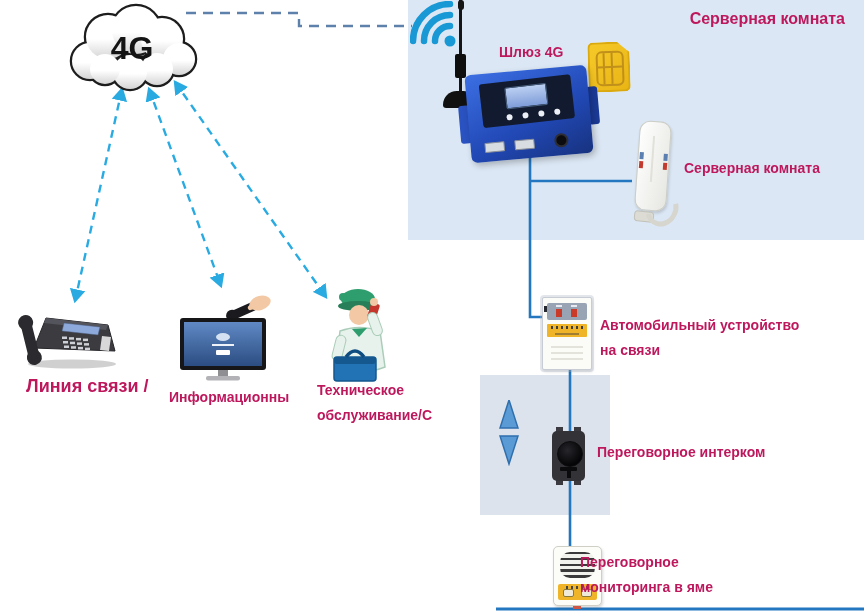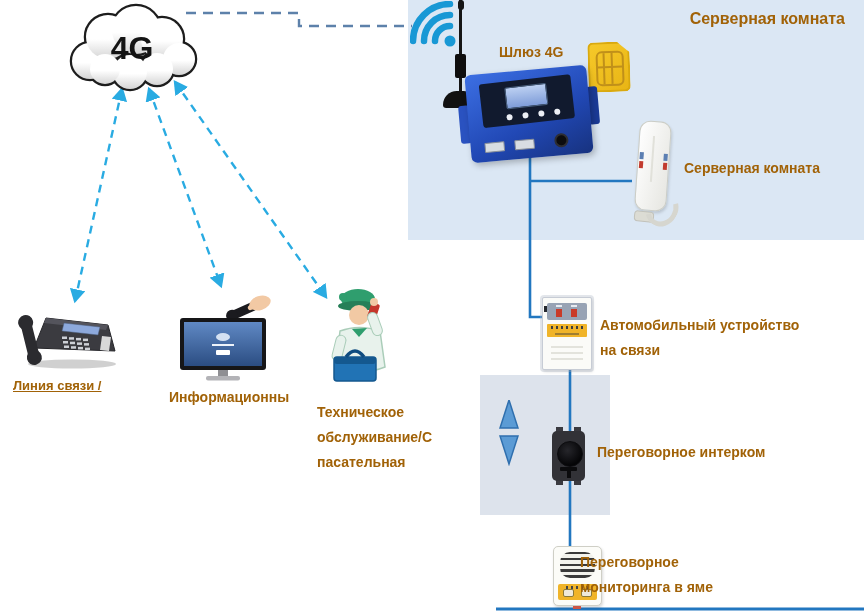--- a/index.html
+++ b/index.html
@@ -6,21 +6,21 @@
   .stage { position:relative; width:864px; height:612px; background:#ffffff;
            font-family:"Liberation Sans", sans-serif; overflow:hidden; }
 
   
   .server-panel { position:absolute; left:408px; top:0; width:456px; height:240px; background:#dbe7f4; z-index:0; }
   .shaft { position:absolute; left:480px; top:375px; width:130px; height:140px; background:#dde3ec; z-index:1; }
 
   .overlay { position:absolute; left:0; top:0; z-index:2; }
 
   .dev { position:absolute; z-index:3; }
-  .lbl { position:absolute; z-index:4; font-weight:700; color:#a16207; font-size:14px; line-height:25px; white-space:nowrap; }
+  .lbl { position:absolute; z-index:4; font-weight:700; color:#be185d; font-size:14px; line-height:25px; white-space:nowrap; }
 
   
   .ant { left:441px; top:0; width:38px; height:108px; }
   .ant div { position:absolute; }
   .ant-tip  { left:16.5px; top:0; width:6px; height:10px; background:#151515; border-radius:3px; }
   .ant-mast { left:18px; top:0; width:3px; height:94px; background:#151515; }
   .ant-mid  { left:14px; top:54px; width:11px; height:24px; background:#0e0e0e; border-radius:2px; }
   .ant-base { left:2px; top:91px; width:34px; height:17px; background:#111; border-radius:17px 17px 4px 4px; }
 
   
@@ -315,27 +315,26 @@
     <div>на связи</div>
   </div>
 
   <div class="lbl" style="left:597px; top:443px; line-height:18px;">Переговорное интерком</div>
 
   <div class="lbl" style="left:580px; top:550px;">
     <div>Переговорное</div>
     <div>мониторинга в яме</div>
   </div>
 
-  <div class="lbl" style="left:13px; top:375px; font-size:13px; line-height:22px;text-decoration:underline;">
+  <div class="lbl" style="left:26px; top:375px; font-size:18px; line-height:22px;">
     <div>Линия связи /</div>
   </div>
 
   <div class="lbl" style="left:169px; top:386px; line-height:22px;">
     <div>Информационны</div>
   </div>
 
-  <div class="lbl" style="left:317px; top:400px;">
+  <div class="lbl" style="left:317px; top:378px;">
     <div>Техническое</div>
     <div>обслуживание/С</div>
-    <div>пасательная</div>
   </div>
 
 </div>
 
 </body></html>

